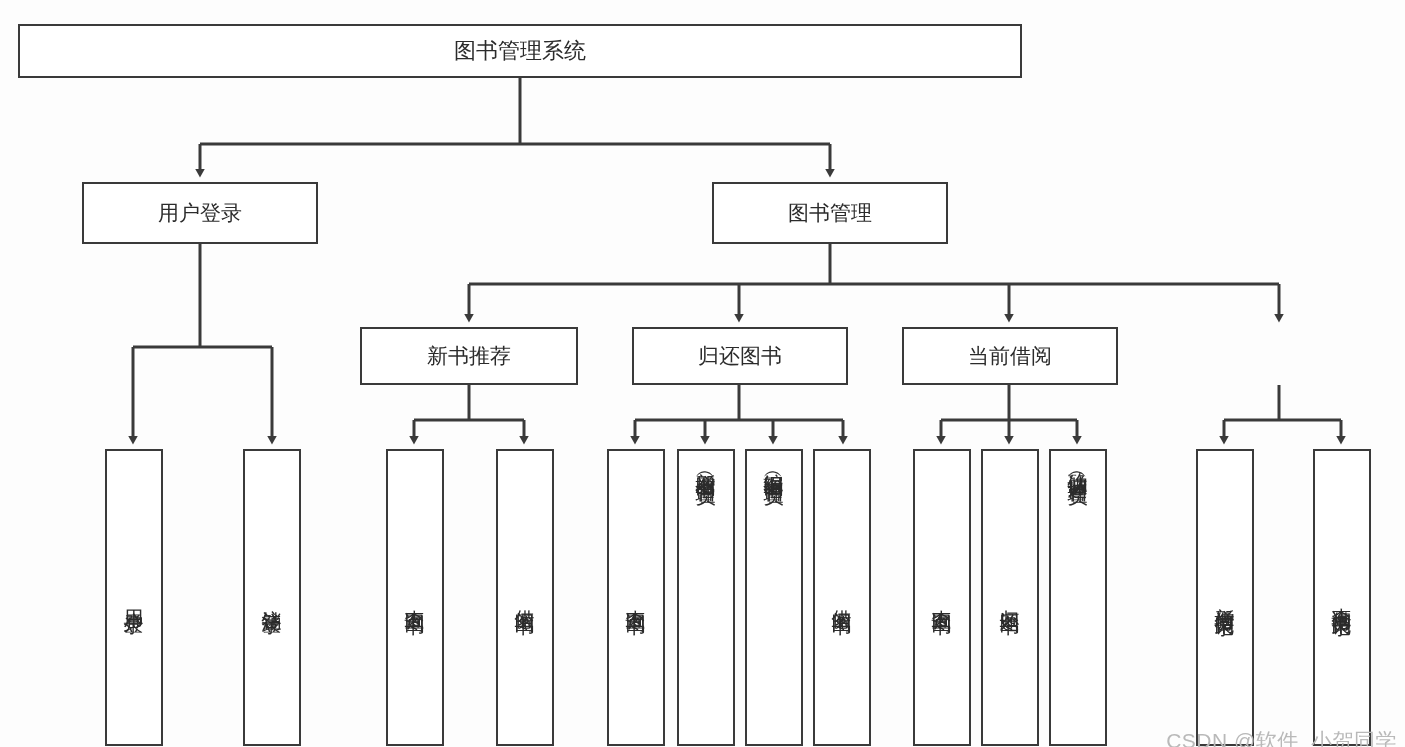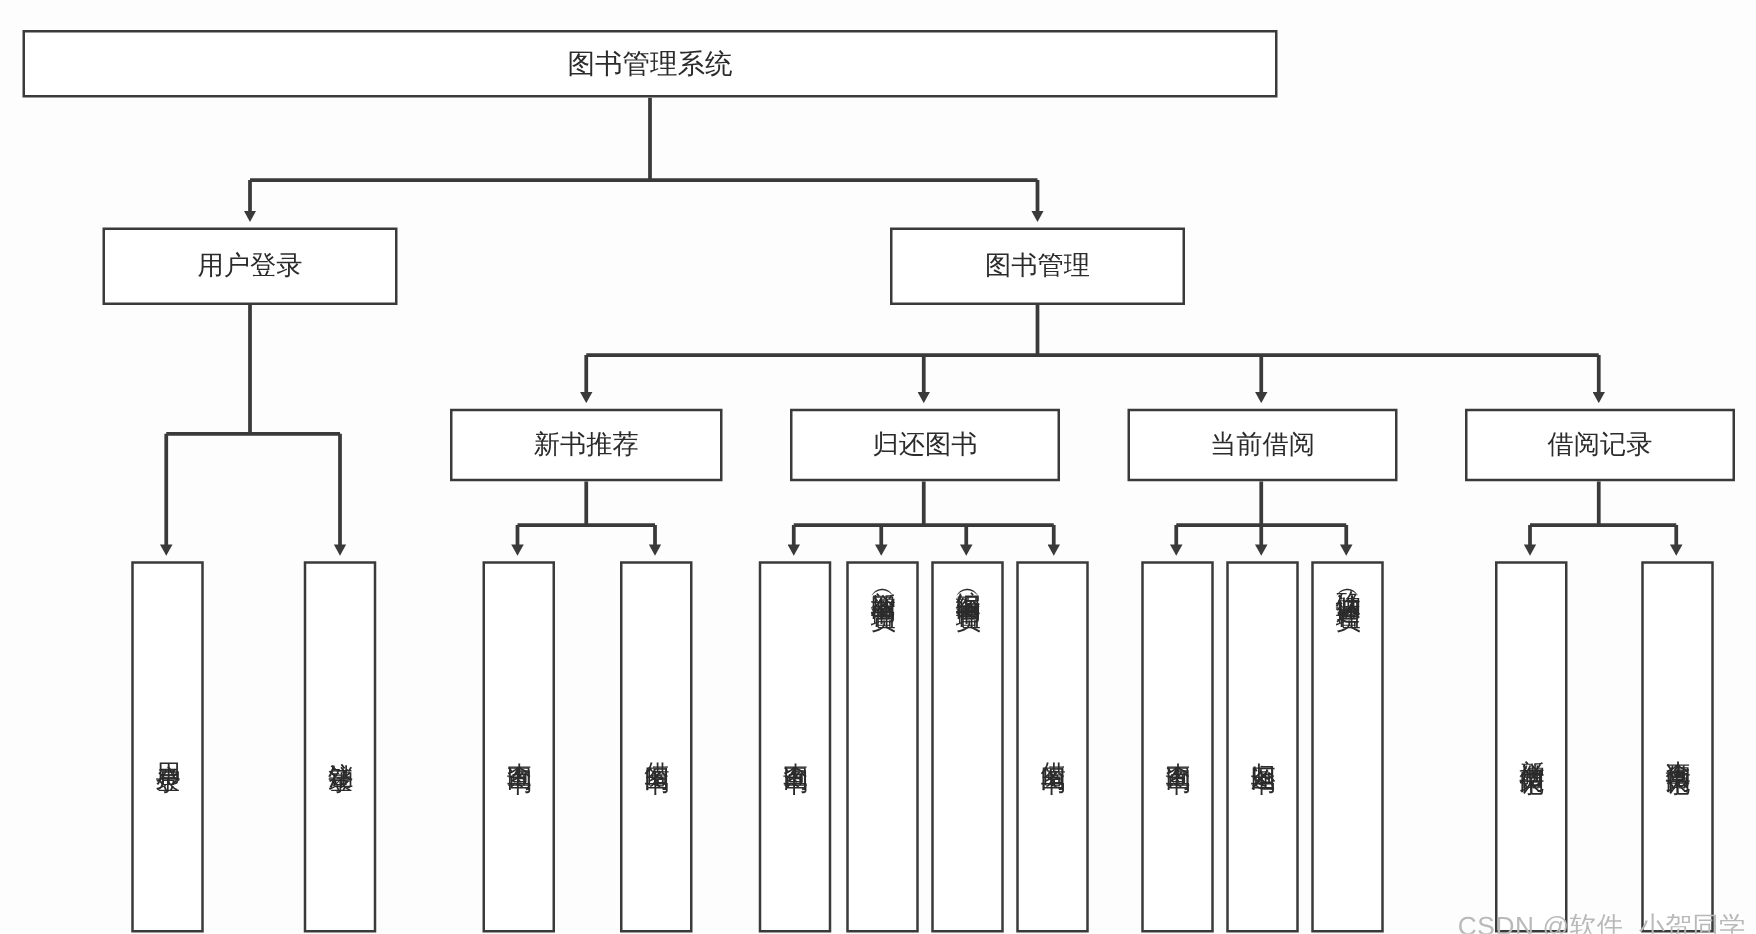--- a/index.html
+++ b/index.html
@@ -128,23 +128,20 @@
 
   <div class="node h-node" style="left:712px;top:170px;width:236px;height:62px;">
     <span class="lbl">图书管理</span>
   </div>
   <div class="node h-node" style="left:632px;top:315px;width:216px;height:58px;">
     <span class="lbl">归还图书</span>
   </div>
   <div class="node h-node" style="left:902px;top:315px;width:216px;height:58px;justify-content:center;">
     <span class="lbl">当前借阅</span>
   </div>
-  <div class="node h-node" style="left:1172px;top:315px;width:216px;height:58px;">
-    <span class="lbl">借阅记录</span>
-  </div>
 
   <div class="node leaf" style="left:105px;top:437px;width:58px;height:297px;">
     <span class="lbl">用户登录</span>
   </div>
   <div class="node leaf" style="left:243px;top:437px;width:58px;height:297px;">
     <span class="lbl">注销登录</span>
   </div>
 
   <div class="node leaf" style="left:386px;top:437px;width:58px;height:297px;">
     <span class="lbl">查询图书</span>

